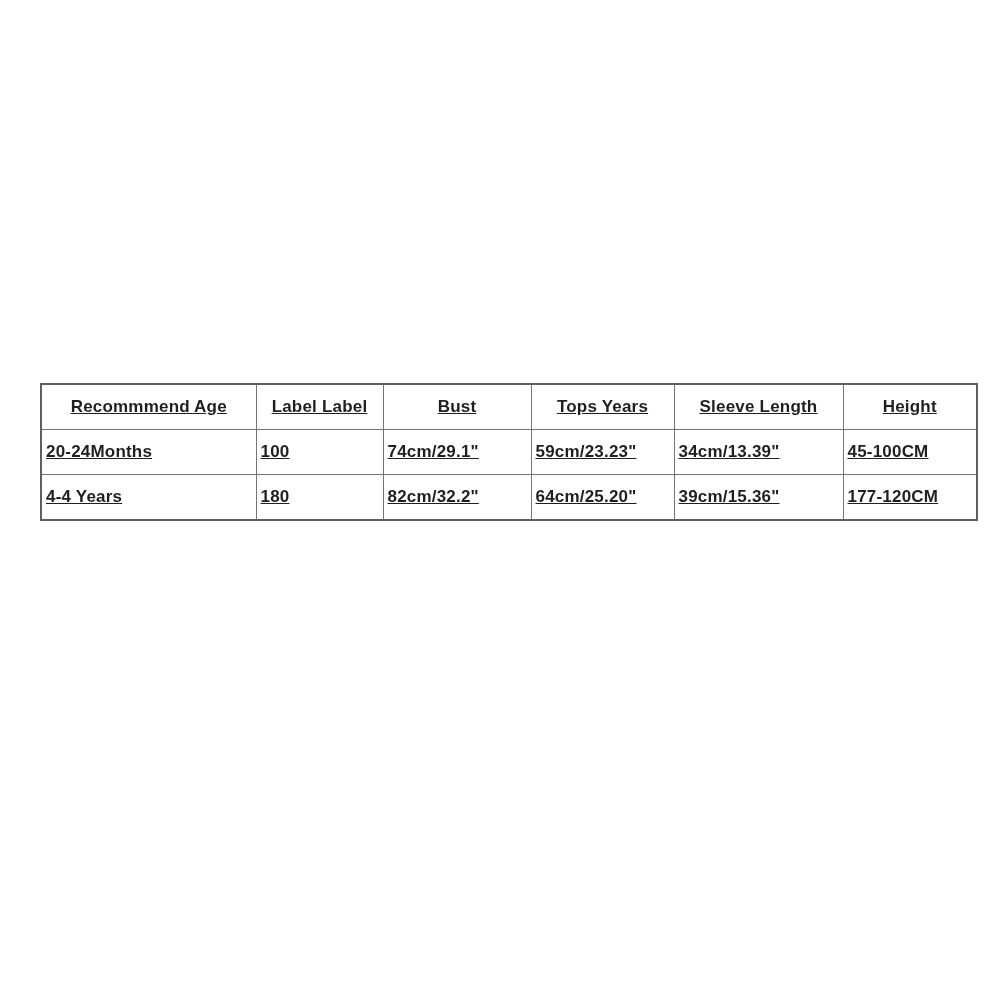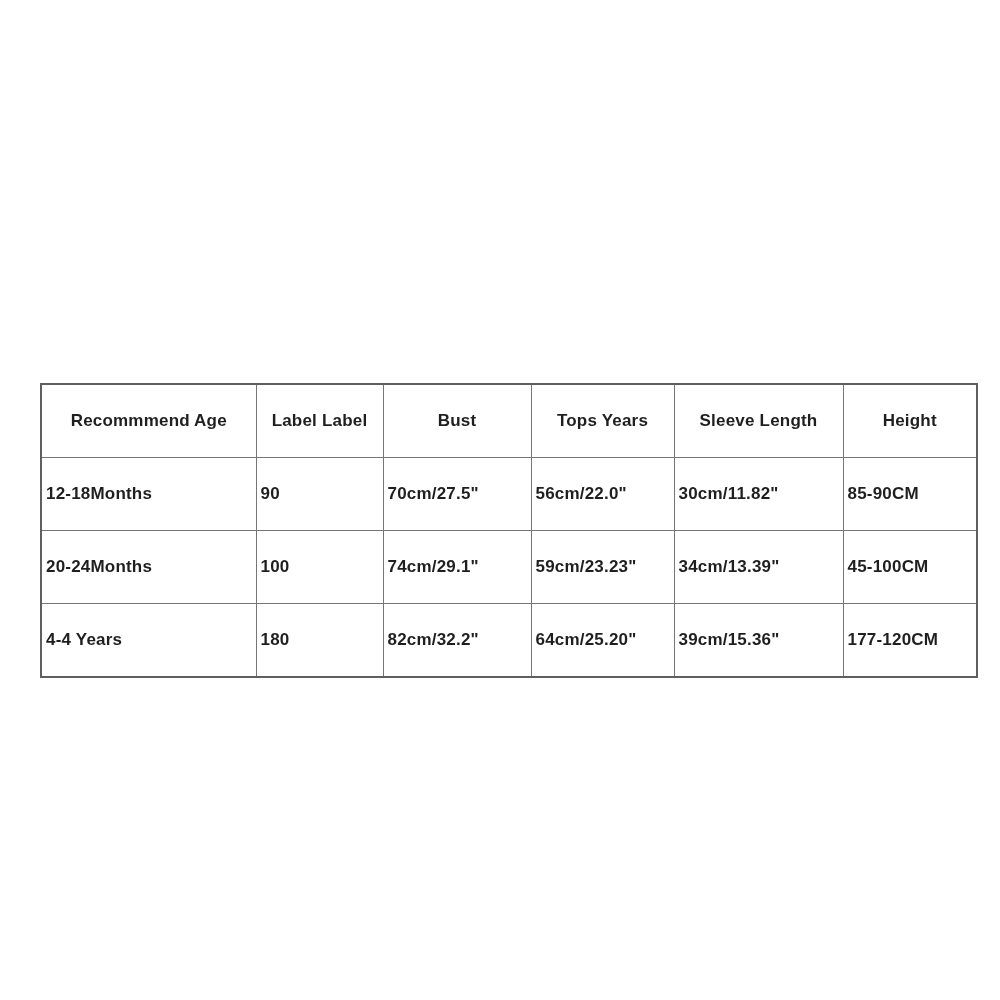--- a/index.html
+++ b/index.html
@@ -30,28 +30,29 @@
   table.size-table col.c0 { width: 215px; }
   table.size-table col.c1 { width: 127px; }
   table.size-table col.c2 { width: 148px; }
   table.size-table col.c3 { width: 143px; }
   table.size-table col.c4 { width: 169px; }
   table.size-table col.c5 { width: 134px; }
   table.size-table th,
   table.size-table td {
     border: 1px solid #767676;
     height: 36px;
-    padding: 18px 4px;
+    padding: 4px 4px;
     vertical-align: middle;
     font-size: 17px;
     font-weight: 700;
     color: #1f1f1f;
     letter-spacing: 0.2px;
     white-space: nowrap;
     overflow: hidden;
+    text-decoration: underline;
   }
 </style>
 </head>
 <body>
 
 <div class="page">
   <div class="size-table-wrap">
     <table class="size-table">
       <colgroup>
         <col class="c0">
@@ -66,28 +67,20 @@
           <th>Recommmend Age</th>
           <th>Label Label</th>
           <th>Bust</th>
           <th>Tops Years</th>
           <th>Sleeve Length</th>
           <th>Height</th>
         </tr>
       </thead>
       <tbody>
         <tr>
-          <td>12-18Months</td>
-          <td>90</td>
-          <td>70cm/27.5"</td>
-          <td>56cm/22.0"</td>
-          <td>30cm/11.82"</td>
-          <td>85-90CM</td>
-        </tr>
-        <tr>
           <td>20-24Months</td>
           <td>100</td>
           <td>74cm/29.1"</td>
           <td>59cm/23.23"</td>
           <td>34cm/13.39"</td>
           <td>45-100CM</td>
         </tr>
         <tr>
           <td>4-4 Years</td>
           <td>180</td>

